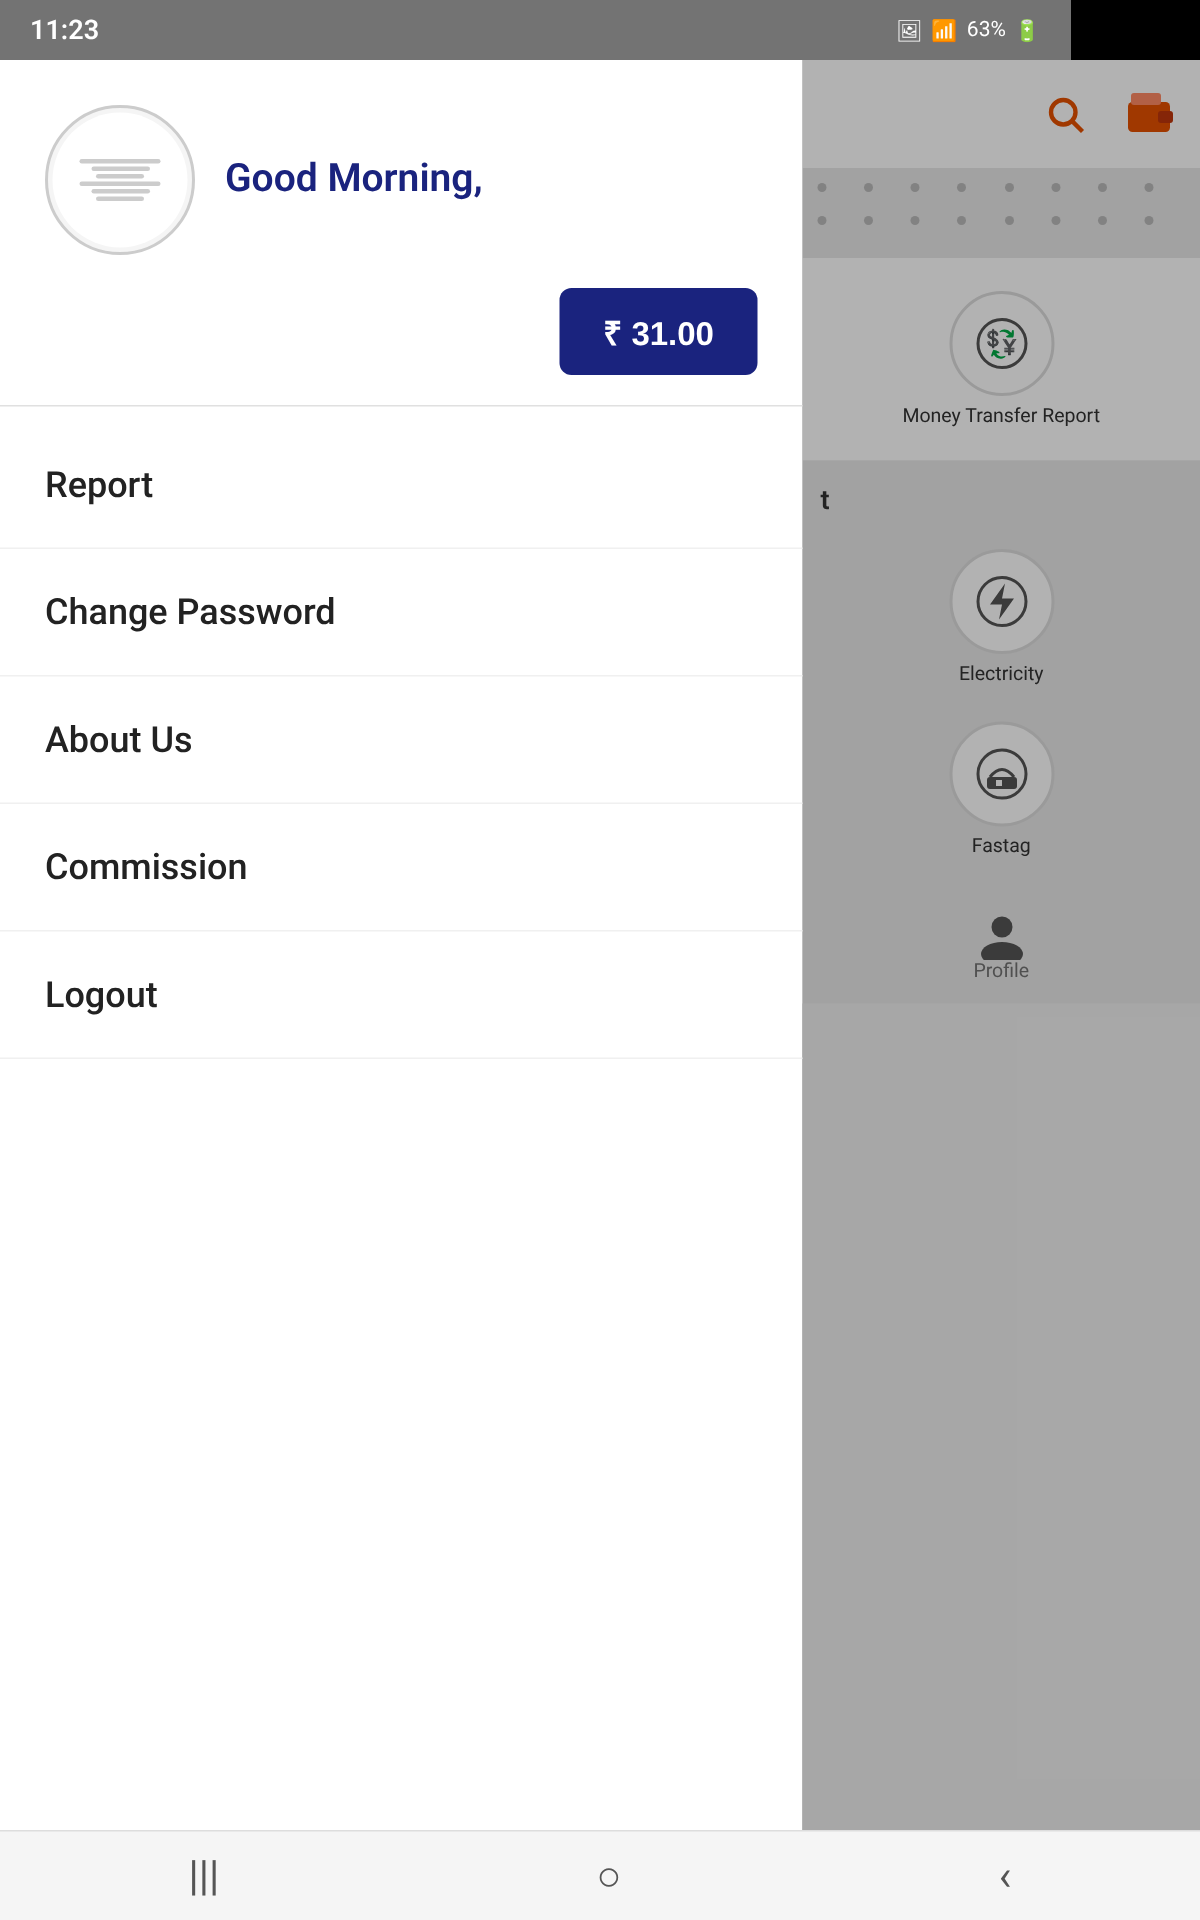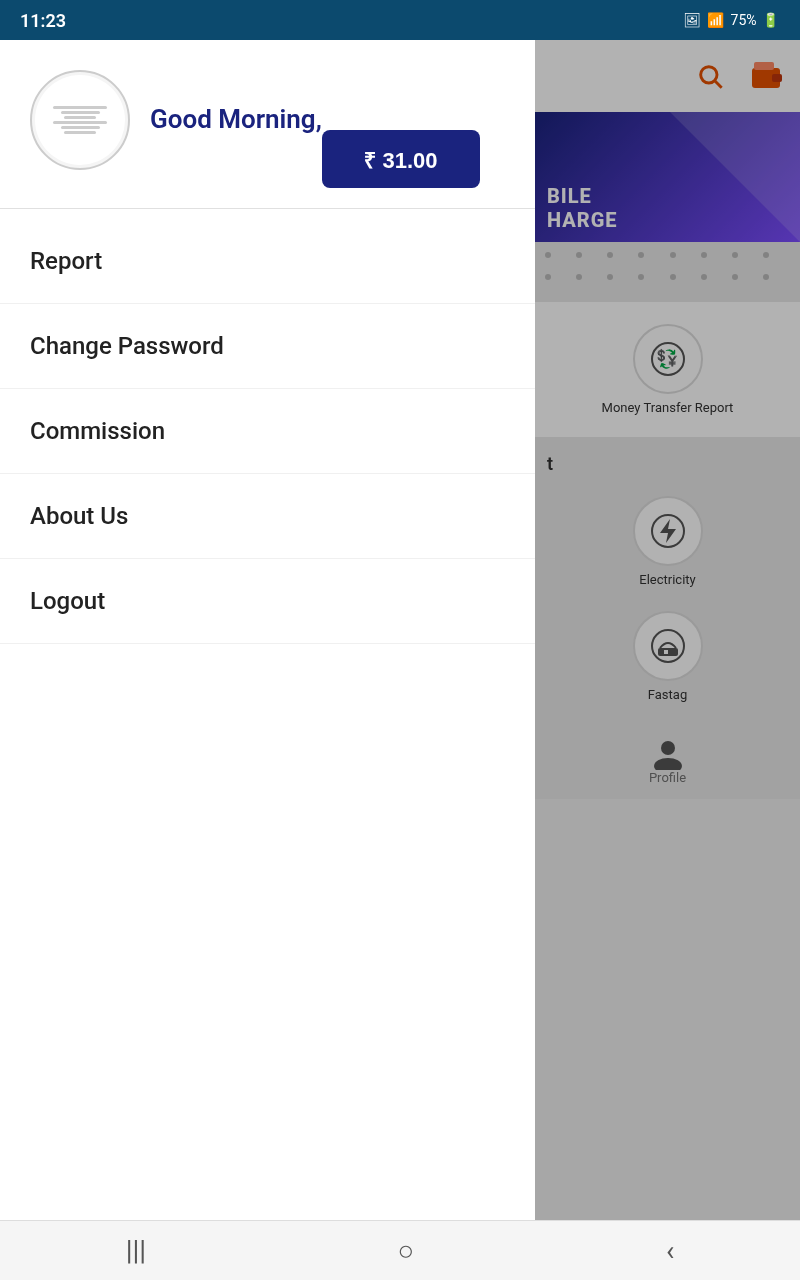--- a/index.html
+++ b/index.html
@@ -7,23 +7,23 @@
       width: 800px;
       height: 1280px;
       background: #000;
       font-family: 'Roboto', Arial, sans-serif;
       overflow: hidden;
       position: relative;
     }
 
     
     .status-bar {
-      width: 800px;
+      width: 714px;
       height: 40px;
-      background: #0c4a6e;
+      background: #737373;
       display: flex;
       align-items: center;
       justify-content: space-between;
       padding: 0 20px;
       position: relative;
       z-index: 100;
     }
     .status-time {
       color: #fff;
       font-size: 18px;
@@ -55,21 +55,21 @@
       top: 0;
       z-index: 10;
       display: flex;
       flex-direction: column;
     }
 
     
     .drawer-header {
       padding: 30px 30px 20px 30px;
       display: flex;
-      flex-direction: row;
+      flex-direction: column;
       align-items: flex-start;
       border-bottom: 1px solid #e0e0e0;
     }
     .user-info {
       display: flex;
       align-items: center;
       gap: 20px;
       margin-bottom: 18px;
     }
     .avatar {
@@ -114,21 +114,21 @@
     .user-name {
       font-size: 26px;
       font-weight: 700;
       color: #1a237e;
     }
     .balance-btn {
       background: #1a237e;
       color: #fff;
       border: none;
       border-radius: 8px;
-      padding: 14px 42px;
+      padding: 14px 29px;
       font-size: 22px;
       font-weight: 700;
       cursor: pointer;
       align-self: flex-end;
       margin-top: 4px;
     }
 
     
     .menu-list {
       display: flex;
@@ -301,21 +301,21 @@
     }
   </style>
 </head>
 <body>
 
 <div class="status-bar">
   <span class="status-time">11:23</span>
   <div class="status-icons">
     <span>🖼</span>
     <span>📶</span>
-    <span>75%</span>
+    <span>63%</span>
     <span>🔋</span>
   </div>
 </div>
 
 <div class="main-container">
 
   <div class="app-bg">
     <div class="app-topbar">
       <div class="icon-btn">
         <svg width="28" height="28" viewBox="0 0 24 24" fill="none" stroke="#e65100" stroke-width="2.5">
@@ -325,25 +325,20 @@
       </div>
       <div class="icon-btn">
         <svg width="32" height="28" viewBox="0 0 32 28" fill="#e65100">
           <rect x="0" y="6" width="28" height="20" rx="3" fill="#e65100"></rect>
           <rect x="20" y="12" width="10" height="8" rx="2" fill="#bf360c"></rect>
           <rect x="2" y="0" width="20" height="8" rx="2" fill="#ff8a65"></rect>
         </svg>
       </div>
     </div>
 
-    <div class="app-banner">
-      <div class="banner-triangle"></div>
-      <div class="banner-text-line1">BILE</div>
-      <div class="banner-text-line2">HARGE</div>
-    </div>
 
     <div class="dot-pattern">
       <div class="dot"></div>
       <div class="dot"></div>
       <div class="dot"></div>
       <div class="dot"></div>
       <div class="dot"></div>
       <div class="dot"></div>
       <div class="dot"></div>
       <div class="dot"></div>
@@ -426,24 +421,24 @@
     </div>
 
     <div class="menu-list">
       <div class="menu-item">
         <span>Report</span>
       </div>
       <div class="menu-item">
         <span>Change Password</span>
       </div>
       <div class="menu-item">
+        <span>About Us</span>
+      </div>
+      <div class="menu-item">
         <span>Commission</span>
-      </div>
-      <div class="menu-item">
-        <span>About Us</span>
       </div>
       <div class="menu-item">
         <span>Logout</span>
       </div>
     </div>
   </div>
 </div>
 
 <div class="bottom-nav">
   <div class="nav-btn">

